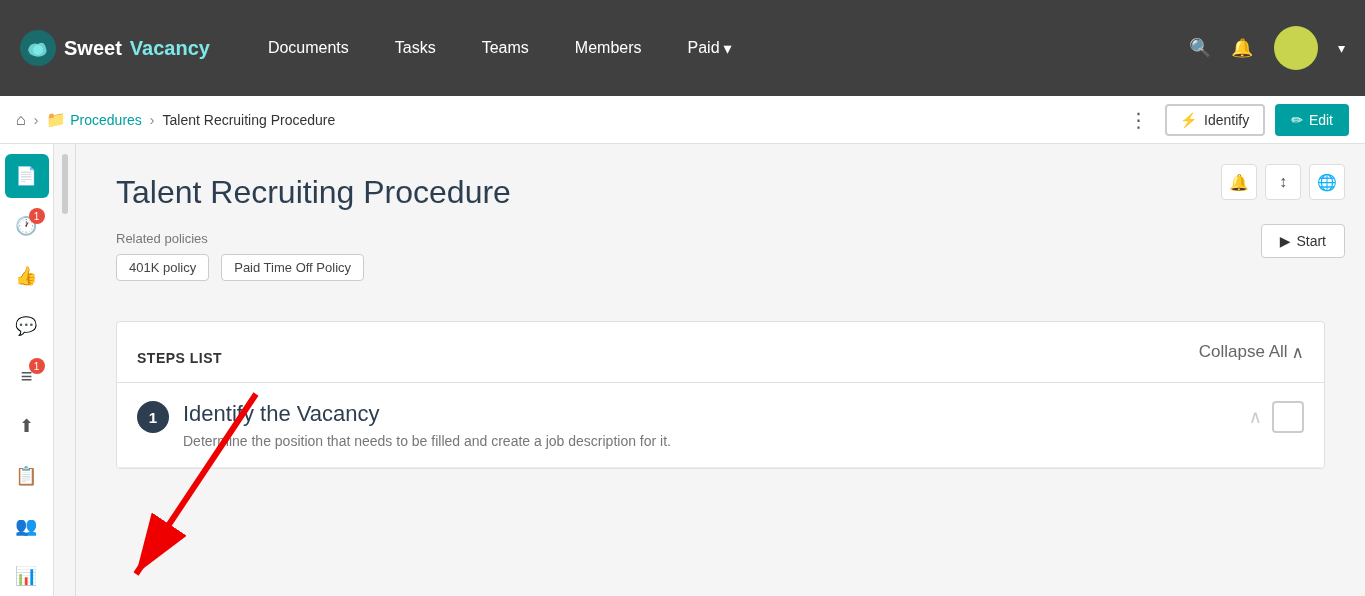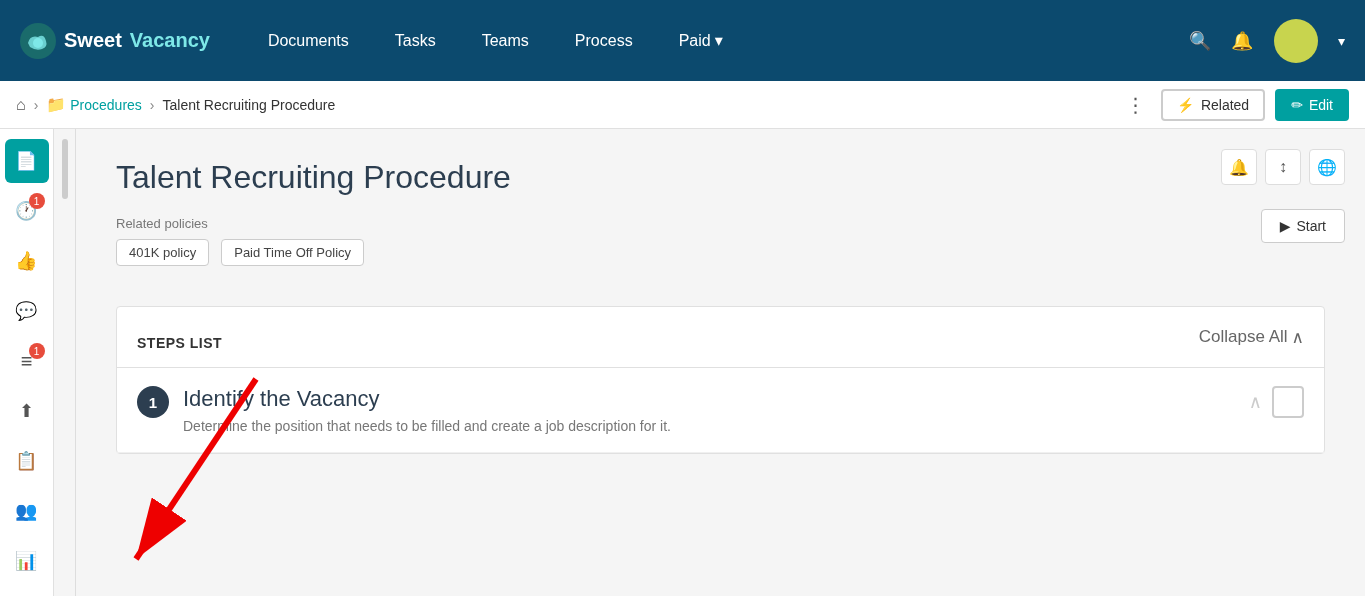--- a/index.html
+++ b/index.html
@@ -1,21 +1,21 @@
 <!DOCTYPE html>
 <html><head>
   <meta charset="utf-8">
   <style>
     * { box-sizing: border-box; margin: 0; padding: 0; }
     body { font-family: -apple-system, BlinkMacSystemFont, 'Segoe UI', sans-serif; background: #f0f0f0; height: 596px; overflow: hidden; }
 
     
     .topnav {
-      background: #0c4a6e;
-      height: 81px;
+      background: #404040;
+      height: 96px;
       display: flex;
       align-items: center;
       padding: 0 20px;
       gap: 30px;
     }
     .logo {
       display: flex;
       align-items: center;
       gap: 8px;
       color: white;
@@ -373,21 +373,21 @@
       <circle cx="18" cy="18" r="18" fill="#1a6b6b"></circle>
       <path d="M8 20 Q10 12 18 14 Q24 10 26 18 Q28 24 22 26 Q16 28 10 24 Z" fill="#7ee8e8" opacity="0.8"></path>
       <circle cx="18" cy="20" r="5" fill="#7ee8e8"></circle>
     </svg>
     <span class="logo-sweet">Sweet</span>
       <span class="logo-process">Vacancy</span>
   </div>
   <span class="nav-link">Documents</span>
   <span class="nav-link">Tasks</span>
   <span class="nav-link">Teams</span>
-  <span class="nav-link">Process</span>
+  <span class="nav-link">Members</span>
   <span class="nav-link more-link">
     <span>Paid</span>
     <span>▾</span>
   </span>
   <div class="nav-spacer"></div>
   <div class="nav-icons">
     <button class="nav-icon-btn">🔍</button>
     <button class="nav-icon-btn">🔔</button>
     <div class="avatar"></div>
     <span class="dropdown-arrow">▾</span>
@@ -401,21 +401,21 @@
     <span class="breadcrumb-folder-icon">📁</span>
     <span>Procedures</span>
   </div>
   <span class="breadcrumb-sep">›</span>
   <span class="breadcrumb-current">Talent Recruiting Procedure</span>
   <div class="breadcrumb-spacer"></div>
   <div class="breadcrumb-actions">
     <button class="dots-btn">⋮</button>
     <button class="actions-btn">
       <span>⚡</span>
-      <span>Related</span>
+      <span>Identify</span>
     </button>
     <button class="edit-btn">
       <span>✏</span>
       <span>Edit</span>
     </button>
   </div>
 </div>
 
 <div class="main-layout">
 

